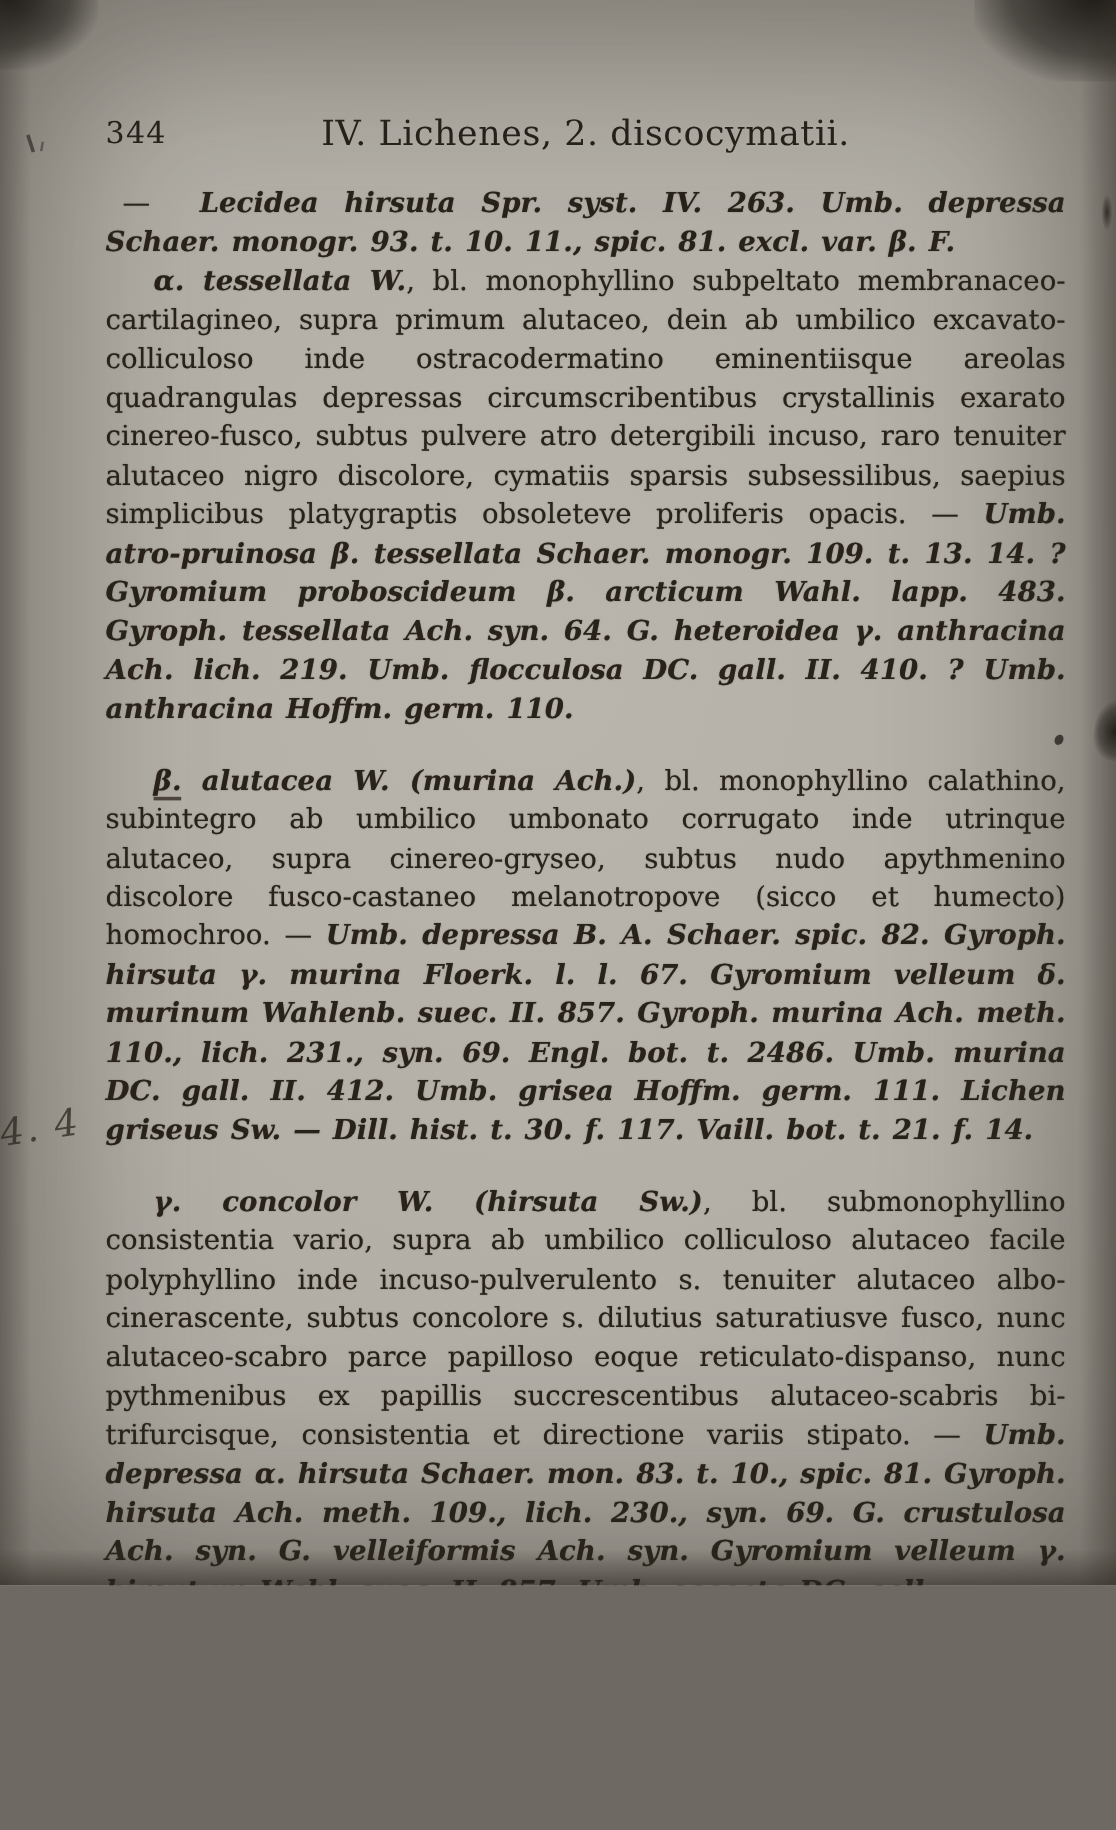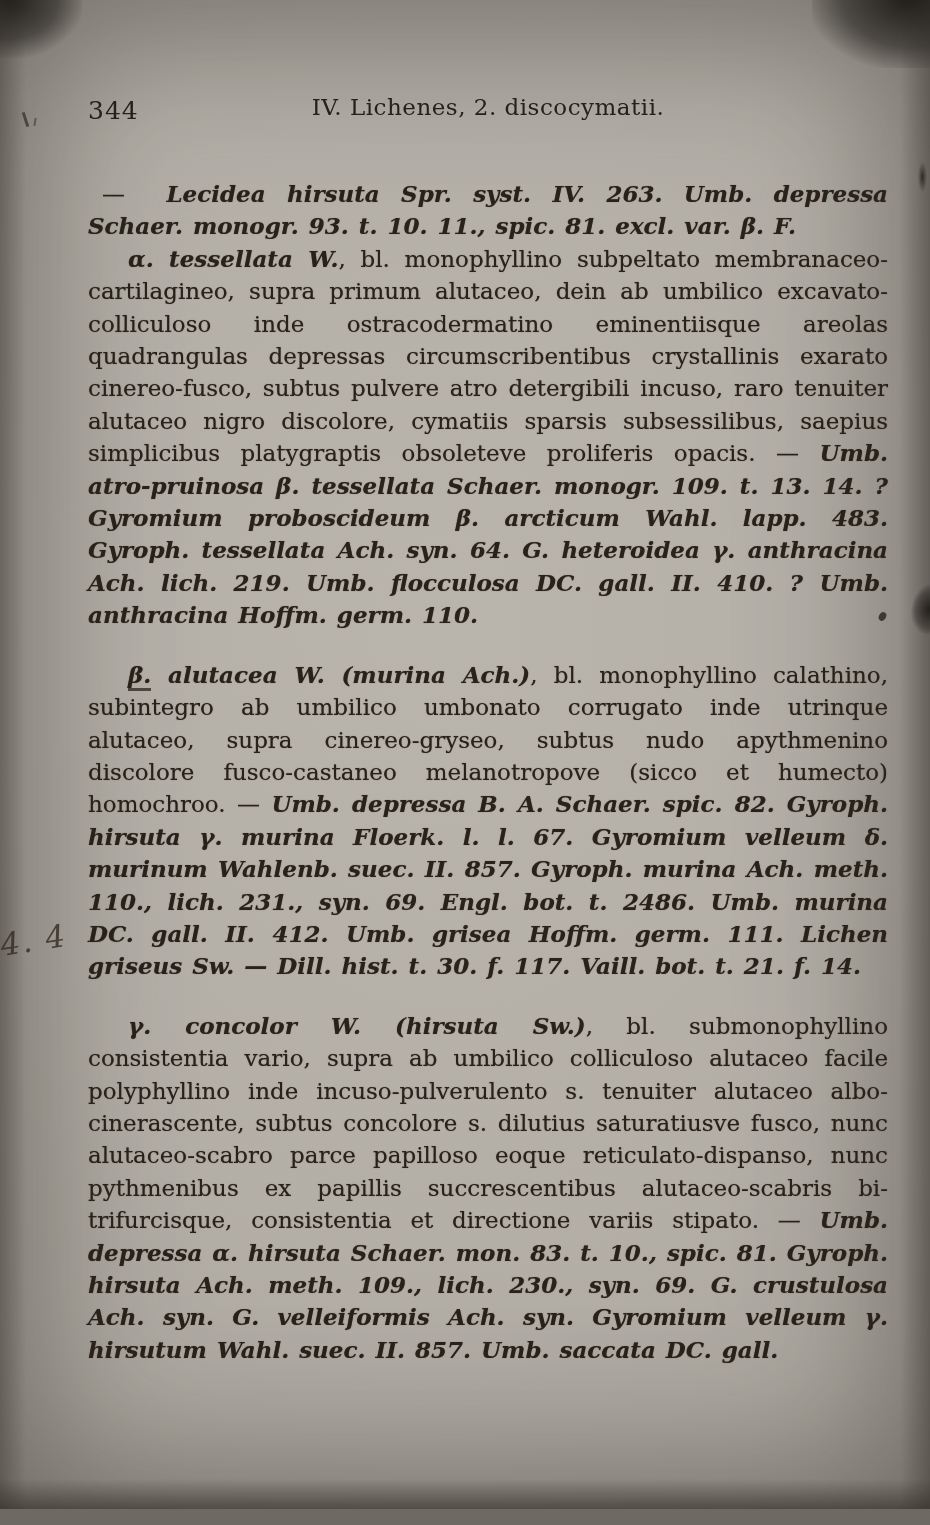--- a/index.html
+++ b/index.html
@@ -2,21 +2,21 @@
 <html><head>
 <meta charset="utf-8">
 <style>
   html,body{margin:0;padding:0;}
   body{
     width:930px;height:1525px;
     background:#6e6a63;
     font-family:"DejaVu Serif", serif;
   }
   .scan{
-    position:relative;width:930px;height:1509px;overflow:hidden;
+    position:relative;width:930px;height:1321px;overflow:hidden;
     background:
       radial-gradient(ellipse 130% 105% at 48% 42%,
         #b9b5ad 0%, #b3afa7 40%, #a7a39b 68%, #97938b 86%, #837f77 100%);
   }
   .vignette{
     position:absolute;inset:0;pointer-events:none;
     box-shadow:inset 0 0 150px 35px rgba(45,40,34,0.45);
   }
   
   .blot-tl{position:absolute;top:-20px;left:-18px;width:100px;height:78px;
@@ -38,29 +38,29 @@
     background:linear-gradient(to top, rgba(38,34,28,0.55), rgba(38,34,28,0));}
   .edge-left{position:absolute;left:0;top:0;bottom:0;width:26px;
     background:linear-gradient(to right, rgba(48,44,38,0.35), rgba(48,44,38,0));}
   .edge-right{position:absolute;right:0;top:0;bottom:0;width:30px;
     background:linear-gradient(to left, rgba(48,44,38,0.4), rgba(48,44,38,0));}
   
   .page-head{position:absolute;top:94px;left:88px;width:800px;height:38px;
     color:#26211a;}
   .page-number{position:absolute;left:0;top:2px;font-size:25px;letter-spacing:1px;}
   .running-head{position:absolute;left:0;right:0;top:0;text-align:center;
-    font-size:23px;letter-spacing:0.5px;}
+    font-size:29px;letter-spacing:0.5px;}
   .body-text{
     position:absolute;left:88px;top:154px;width:800px;
     font-size:23px;line-height:32.4px;text-align:justify;
     color:#29221a;word-spacing:2px;
     text-shadow:0 0 1px rgba(41,34,26,0.55);
   }
   .body-text p{margin:0;text-indent:40px;}
-  .body-text p.first{text-indent:14px;margin-top:24px;}
+  .body-text p.first{text-indent:14px;}
   .body-text p.gap{margin-top:27px;}
   .s-r{font-style:normal;}
   .s-bi{font-style:italic;font-weight:bold;}
   .s-biu{font-style:italic;font-weight:bold;
     border-bottom:3px solid rgba(52,44,34,0.8);}
   .margin-note{
     position:absolute;left:0px;top:922px;
     font-style:italic;font-size:31px;color:#423c33;
     transform:rotate(-9deg);opacity:0.9;letter-spacing:2px;
     font-family:"DejaVu Serif", serif;

